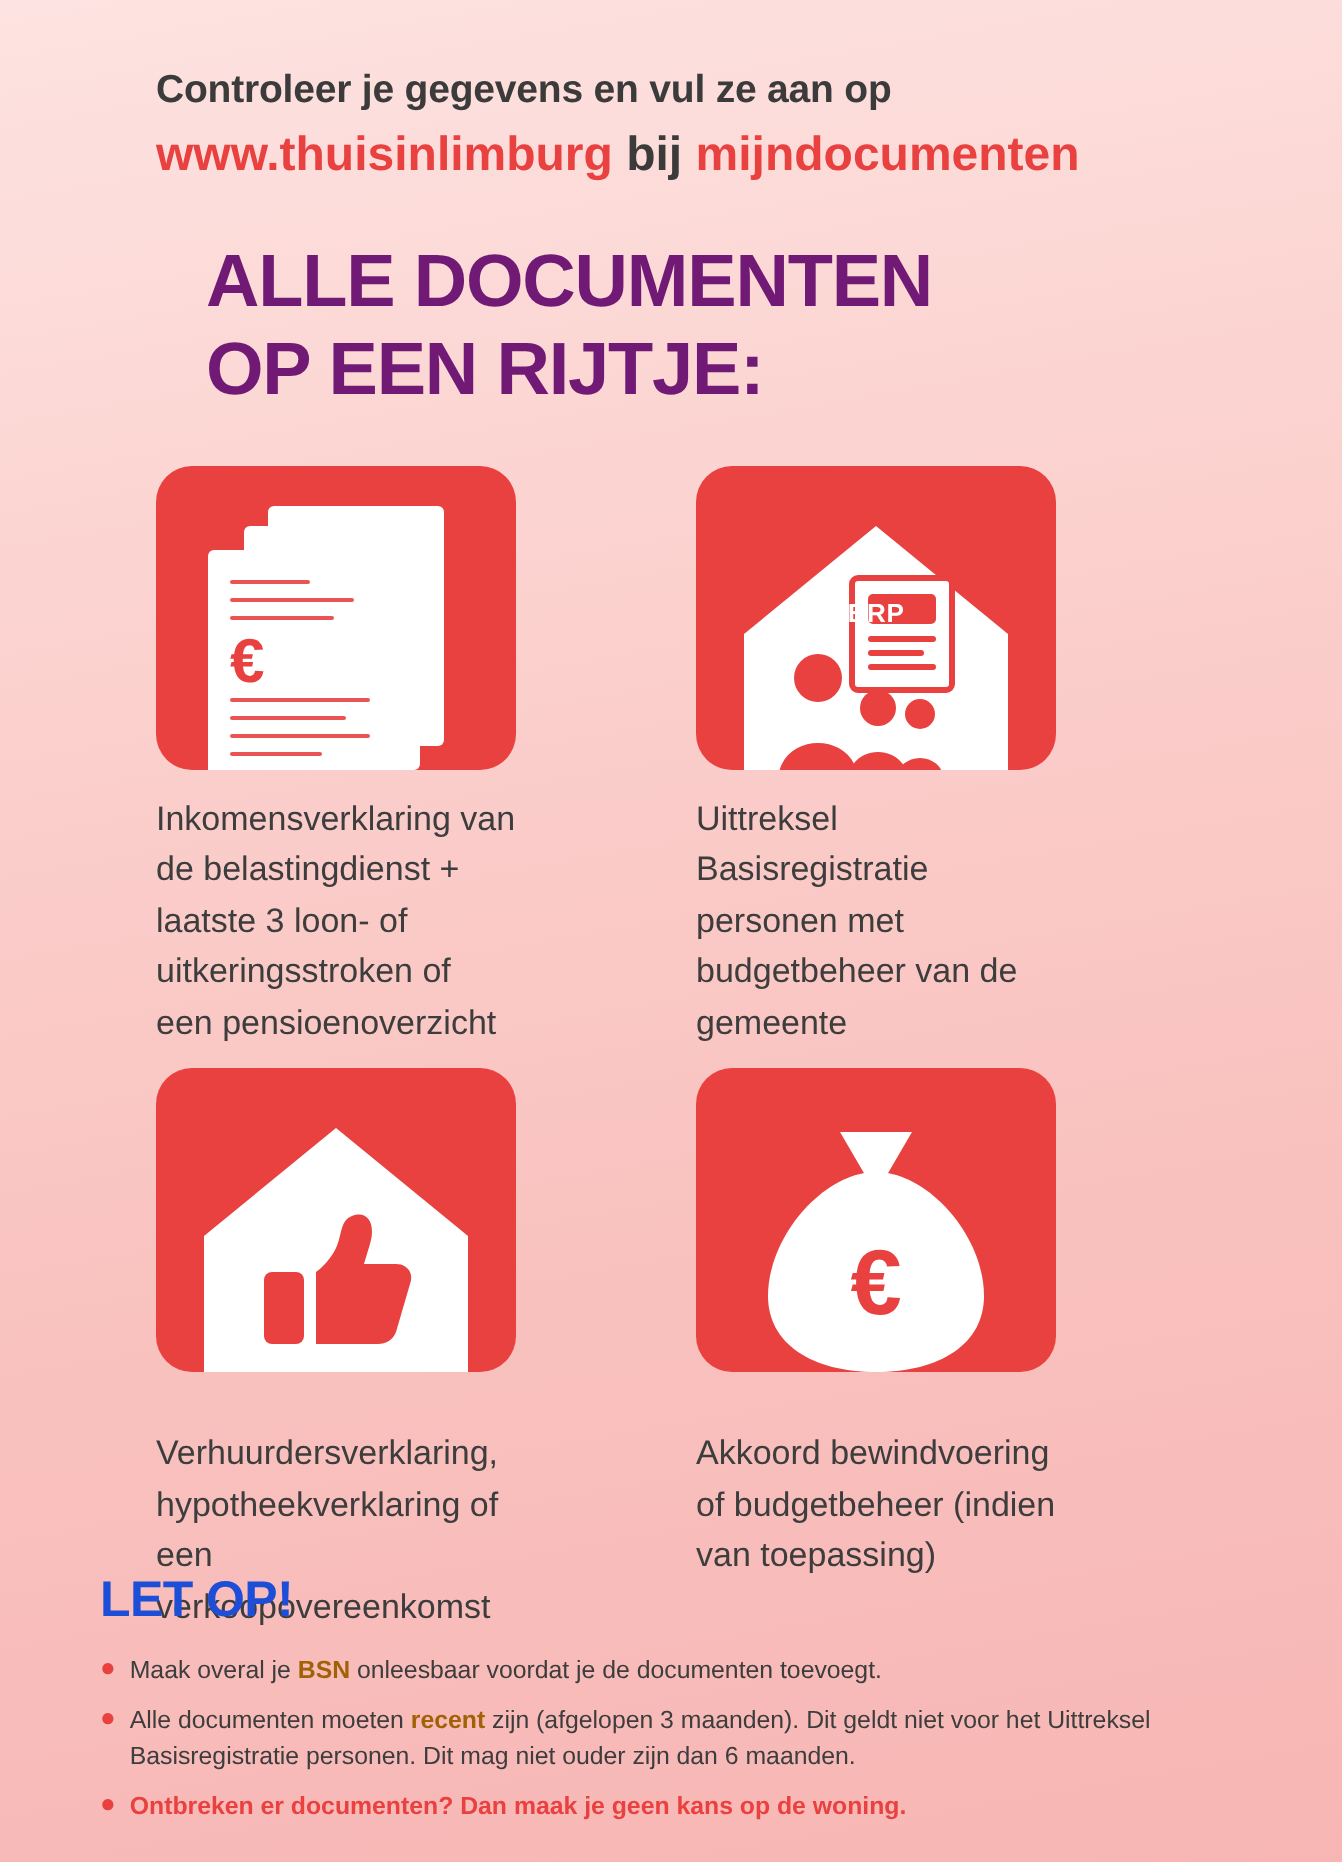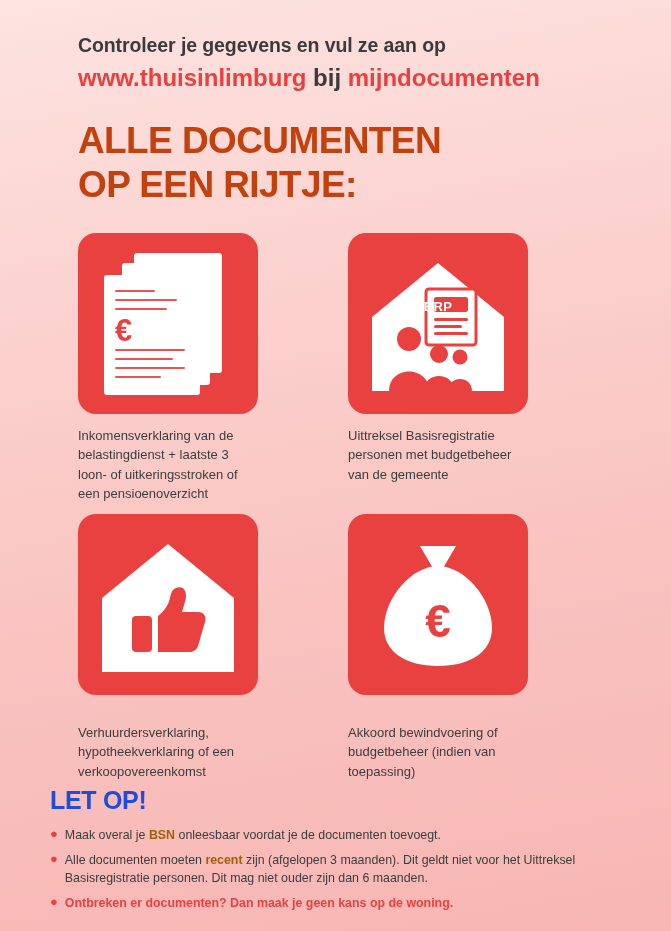--- a/index.html
+++ b/index.html
@@ -38,51 +38,52 @@
     color: #3b3b3b;
     margin-top: 6px;
     line-height: 1.25;
   }
   .accent {
     color: #e8413f;
   }
   
   .headline {
     margin-top: 26px;
-    color: #c2410c;
+    color: #701a75;
     font-size: 37px;
     font-weight: bold;
     line-height: 1.18;
     letter-spacing: -0.6px;
+    margin-left: 25px;
   }
   .headline span {
     display: block;
   }
   
   .grid {
     margin-top: 26px;
     display: grid;
     grid-template-columns: 180px 180px;
     column-gap: 90px;
     row-gap: 10px;
   }
   .card {
     width: 180px;
   }
   .tile {
     width: 180px;
-    height: 181px;
+    height: 152px;
     background: #e8413f;
     border-radius: 18px;
     position: relative;
     overflow: hidden;
   }
   .card-caption {
     margin-top: 12px;
-    font-size: 13px;
+    font-size: 17px;
     line-height: 1.5;
     color: #3d3d3d;
   }
   .cap-row2 {
     margin-top: 28px;
   }
   
   .letop {
     position: absolute;
     left: 50px;

